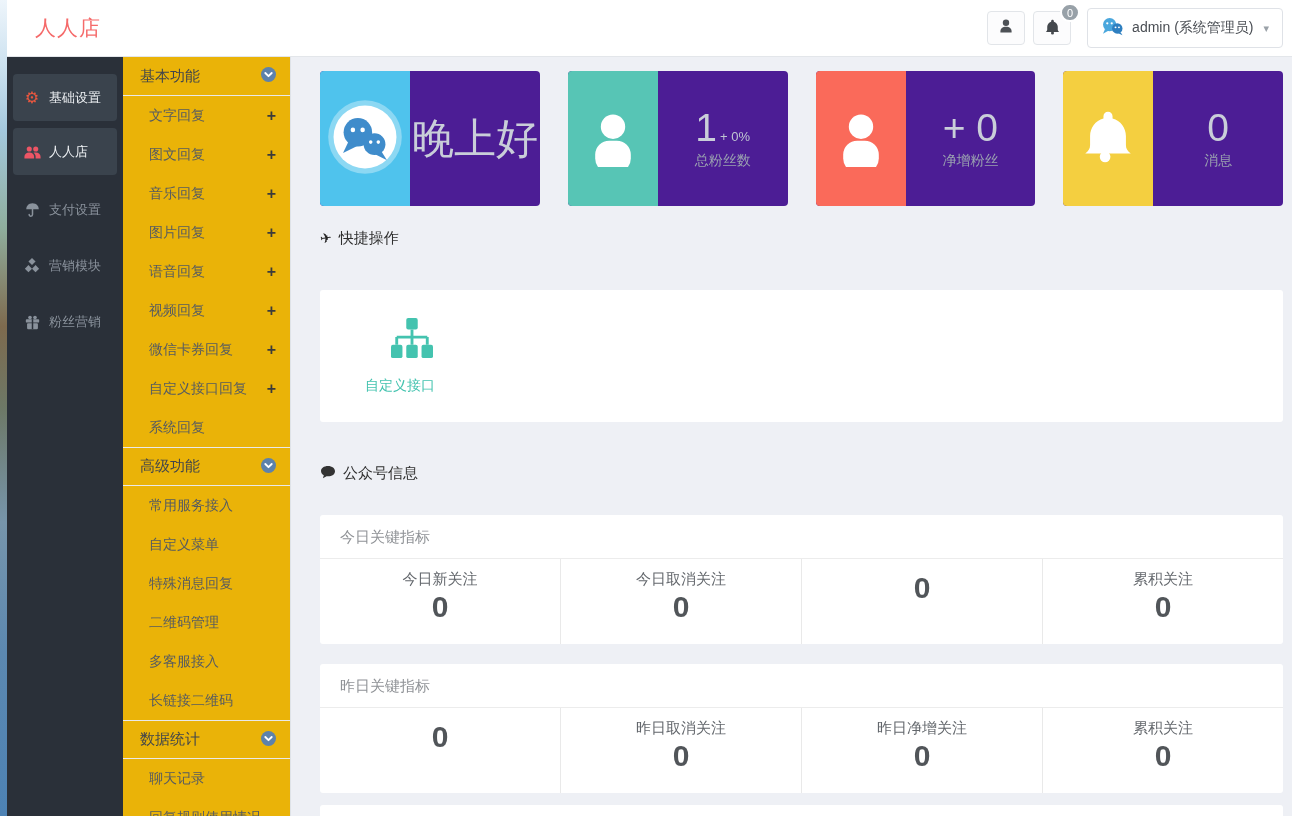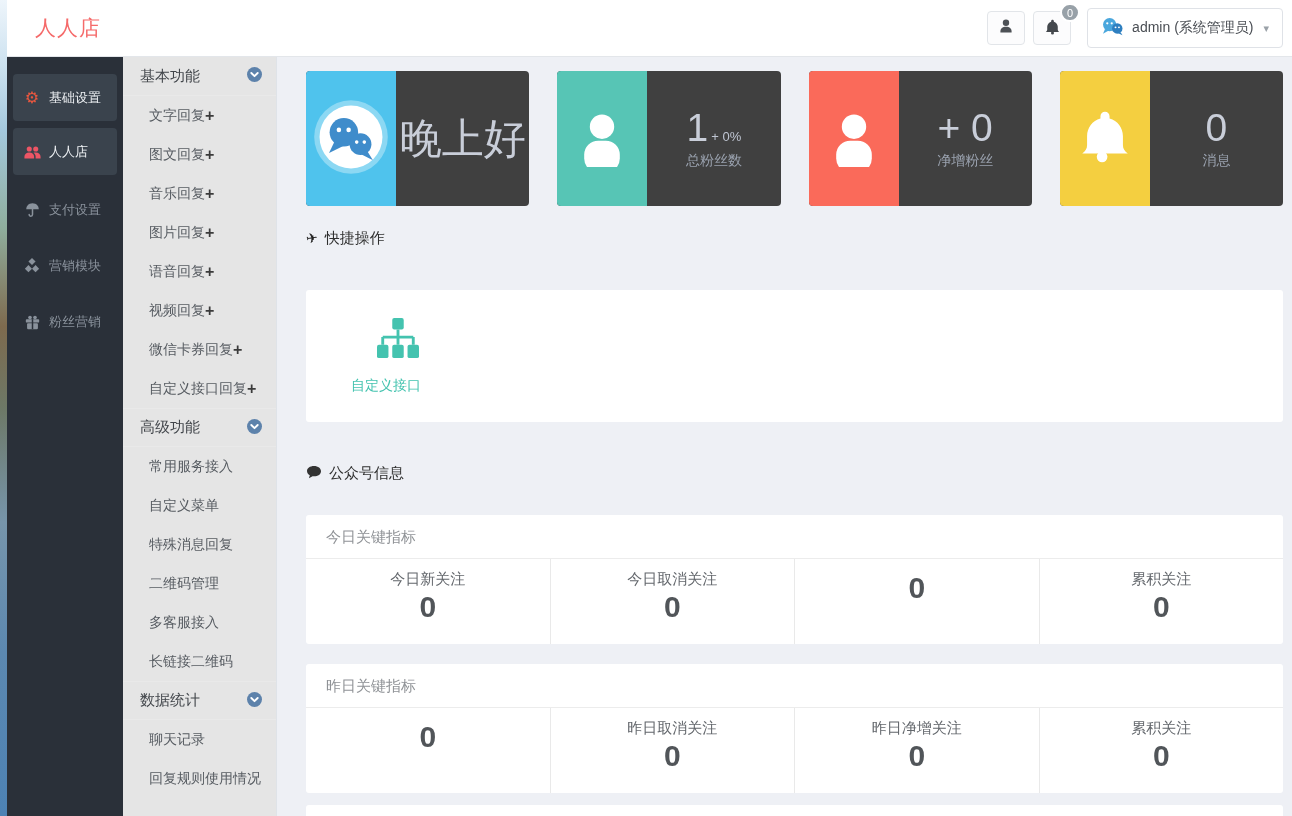--- a/index.html
+++ b/index.html
@@ -26,30 +26,30 @@
   
   .sidebar{width:116px;background:#2a3039;padding-top:17px;flex:0 0 auto}
   .side-item{display:flex;align-items:center;gap:8px;font-size:13px;color:#8a929c;cursor:pointer}
   .side-item .ic{width:18px;display:flex;justify-content:center;align-items:center;flex:0 0 auto}
   .side-item.active{height:47px;margin:0 6px 7px;border-radius:4px;background:#3a434d;color:#eef1f4;padding-left:10px}
   .side-item.plain{height:56px;padding-left:16px}
   .side-item.first-plain{margin-top:4px}
   .gear-glyph{font-family:"DejaVu Sans",sans-serif;font-size:16px;color:#e9573f;line-height:1}
 
   
-  .submenu{width:154px;background:#e5e5e5;border-right:1px solid #dfe3e8;flex:0 0 auto;overflow:hidden}
+  .submenu{width:168px;background:#eab308;border-right:1px solid #dfe3e8;flex:0 0 auto;overflow:hidden}
   .menu-header{height:39px;display:flex;align-items:center;justify-content:space-between;padding:0 14px 0 17px;font-size:15px;color:#42464b;border-bottom:1px solid #e9e9e9;cursor:pointer}
   .menu-section + .menu-section .menu-header{border-top:1px solid #e9e9e9}
-  .menu-item{height:39px;display:flex;align-items:center;padding:0 14px 0 26px;font-size:14px;color:#565b61;cursor:pointer}
+  .menu-item{height:39px;display:flex;align-items:center;justify-content:space-between;padding:0 14px 0 26px;font-size:14px;color:#565b61;cursor:pointer}
   .plus{font-size:16px;font-weight:bold;color:#3b3b3b}
 
   
   .main{flex:1;background:#eef0f5;padding:14px 9px 0 29px;overflow:hidden;min-width:0}
   .cards{display:flex;gap:28px;height:135px}
-  .card{flex:1;background:#404040;border-radius:4px;display:flex;overflow:hidden}
+  .card{flex:1;background:#4c1d95;border-radius:4px;display:flex;overflow:hidden}
   .card-icon{width:90px;display:flex;align-items:center;justify-content:center;flex:0 0 auto}
   .c-blue{background:#4fc3ed}.c-teal{background:#57c5b5}.c-red{background:#fa6a5a}.c-yellow{background:#f4cf40}
   .card-body{flex:1;display:flex;flex-direction:column;align-items:center;justify-content:center;gap:5px}
   .card-mainrow{display:flex;align-items:baseline;gap:3px}
   .card-main{font-size:39px;color:#c9ced9;line-height:1}
   .card-main.greeting{font-size:42px}
   .card-suffix{font-size:13px;color:#bfc5d2}
   .card-sub{font-size:14px;color:#9ba3b0}
 
   .section-title{margin-top:22px;height:20px;font-size:15px;color:#2f2f2f;display:flex;align-items:center;gap:7px}
@@ -204,20 +204,24 @@
             <span>视频回复</span>
             <span class="plus">+</span>
           </div>
         <div class="menu-item">
             <span>微信卡券回复</span>
             <span class="plus">+</span>
           </div>
         <div class="menu-item">
             <span>自定义接口回复</span>
             <span class="plus">+</span>
+          </div>
+        <div class="menu-item">
+            <span>系统回复</span>
+            <span class="plus"></span>
           </div>
       </div>
 
       <div class="menu-section">
         <div class="menu-header">
           <span>高级功能</span>
           <span><svg width="15" height="15" viewBox="0 0 16 16">
                 <circle cx="8" cy="8" r="8" fill="#5d82ab"></circle>
                 <path d="M4.6 6.4L8 9.8l3.4-3.4" fill="none" stroke="#fff" stroke-width="2" stroke-linecap="round" stroke-linejoin="round"></path>
               </svg></span>

